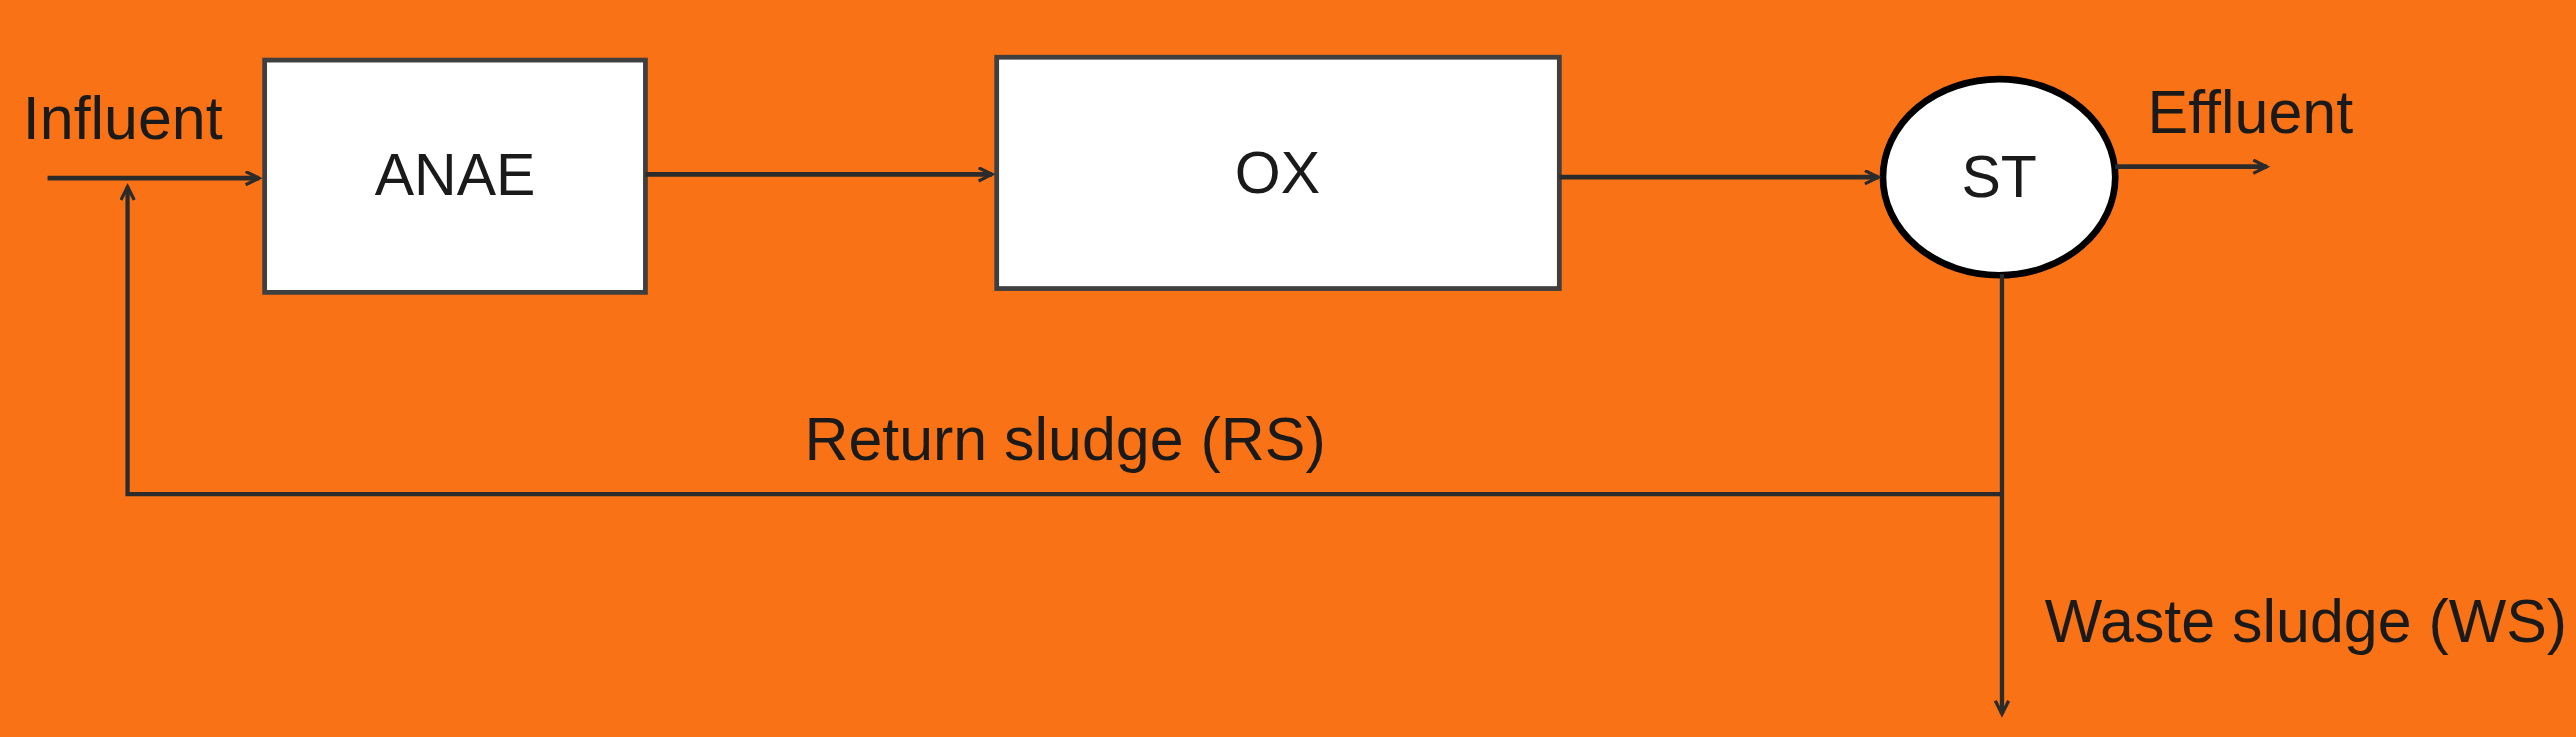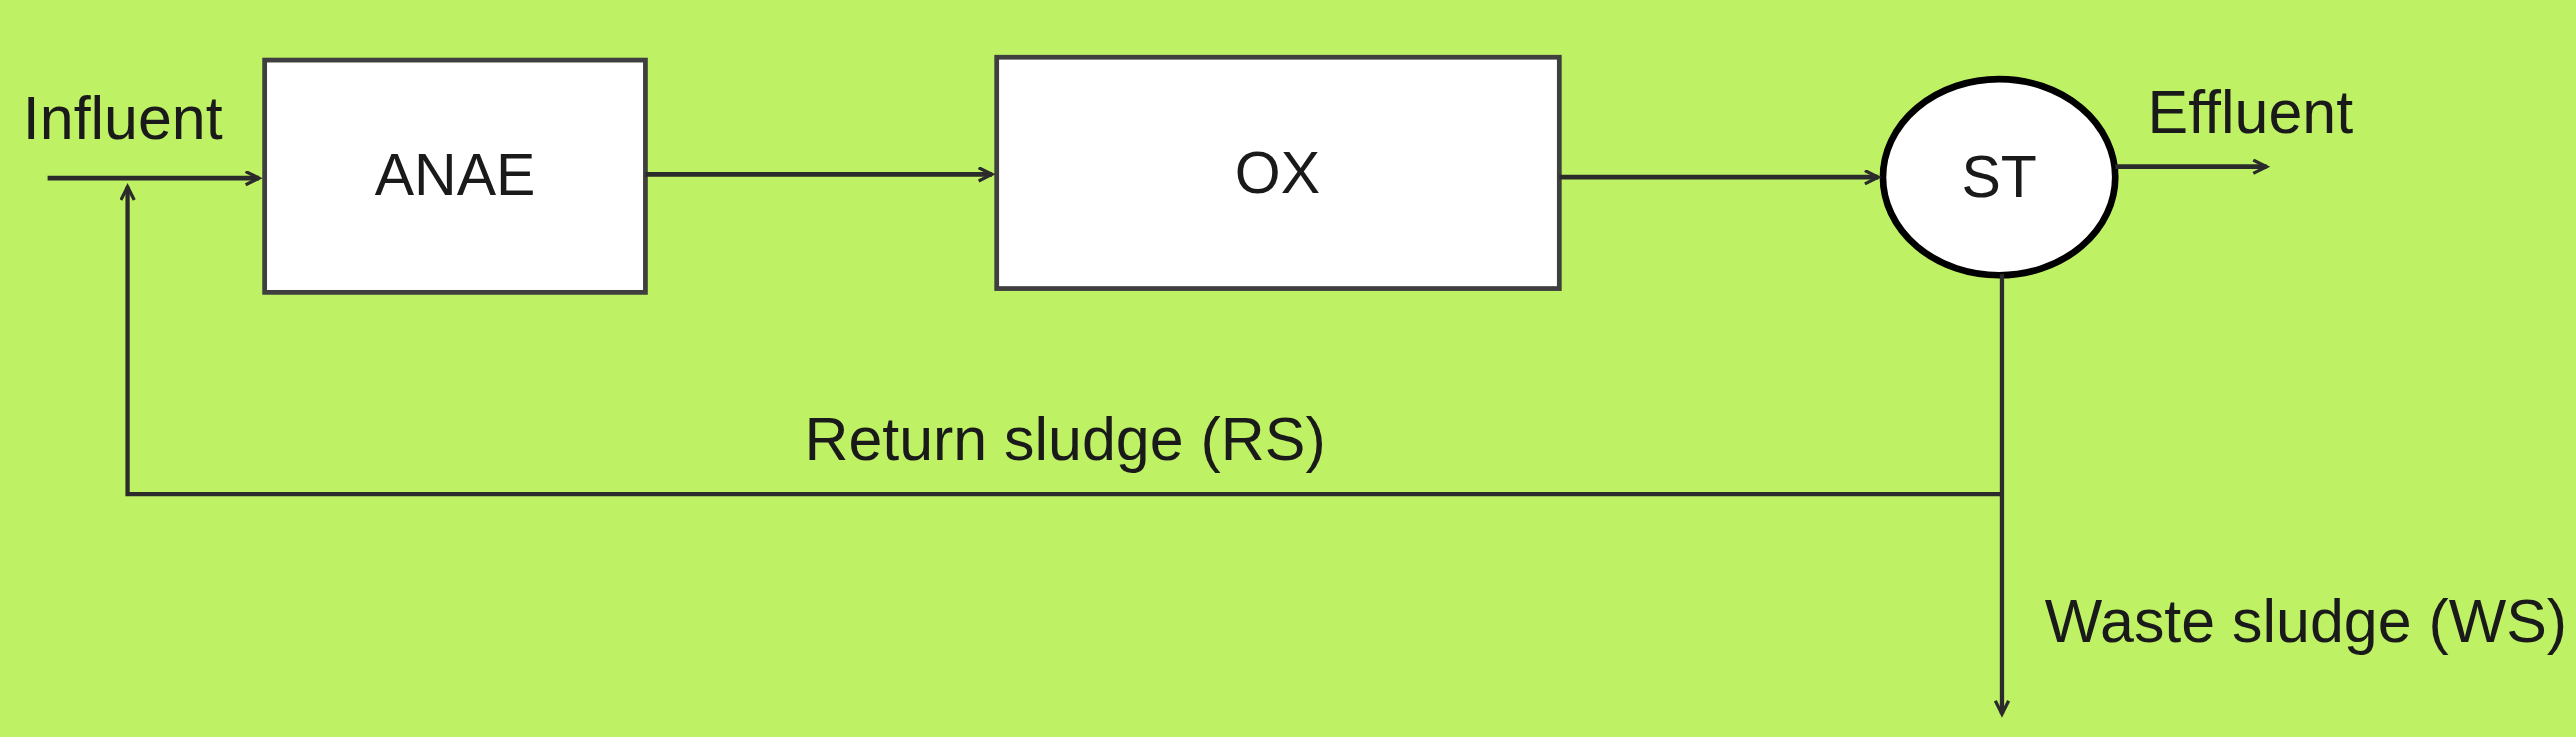--- a/index.html
+++ b/index.html
@@ -8,21 +8,21 @@
     padding: 0;
     background: #ffffff;
   }
   body {
     font-family: "Liberation Sans", sans-serif;
   }
   #diagram-root {
     position: relative;
     width: 2576px;
     height: 738px;
-    background: #bef264;
+    background: #f97316;
     overflow: hidden;
   }
   #flow-svg {
     position: absolute;
     top: 0;
     left: 0;
     width: 2576px;
     height: 738px;
     display: block;
   }

